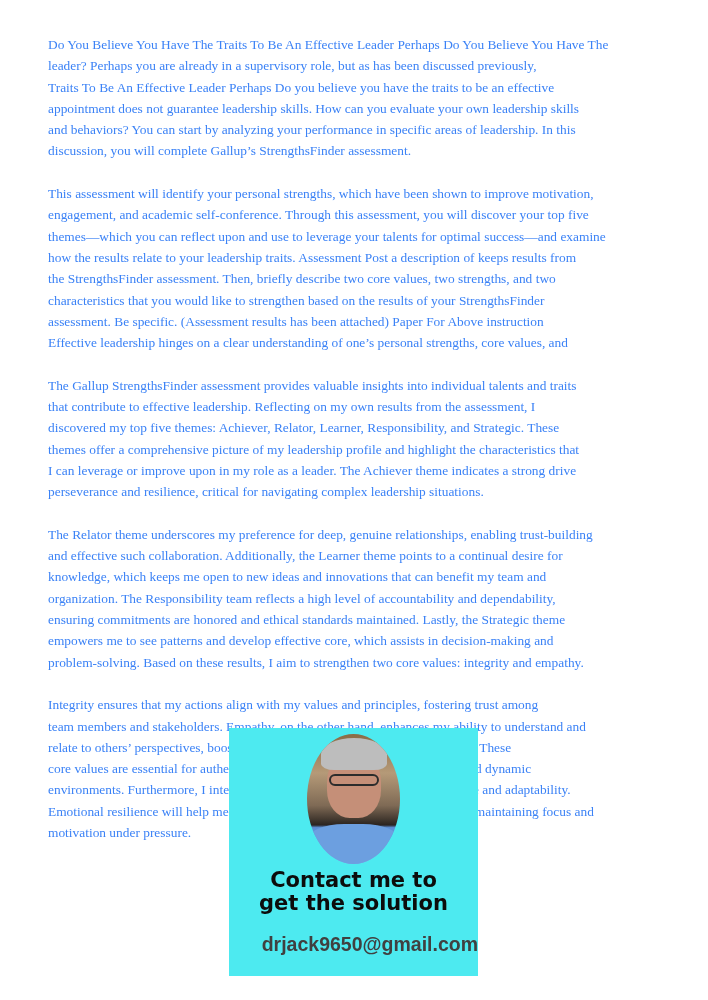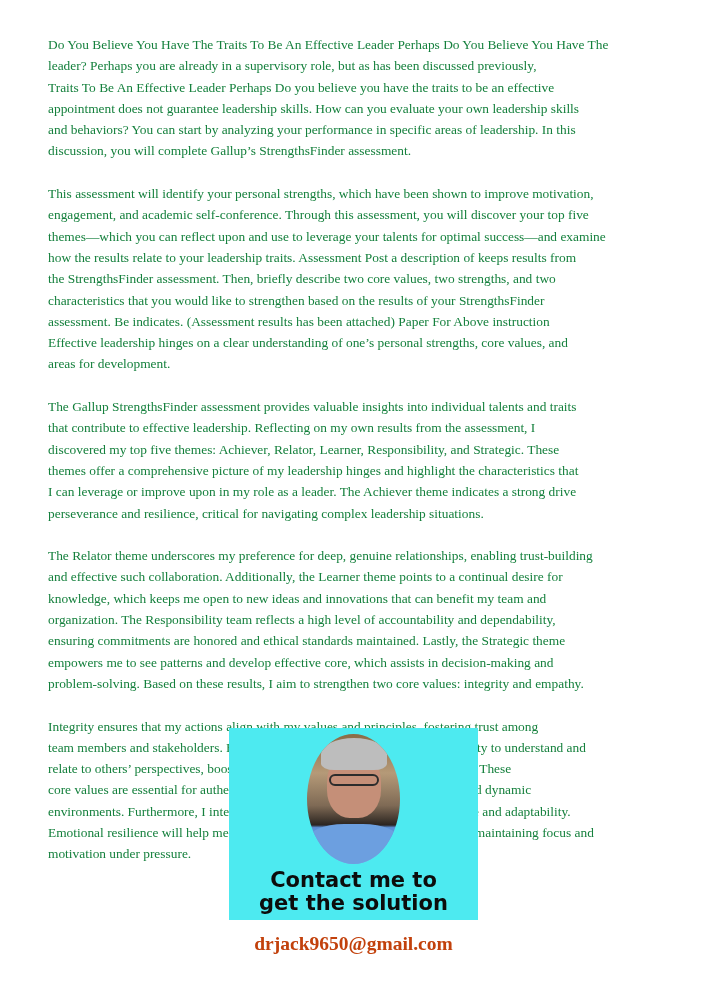--- a/index.html
+++ b/index.html
@@ -1,24 +1,24 @@
 <!DOCTYPE html>
 <html><head>
 <meta charset="utf-8">
 <style>
   html, body { margin: 0; padding: 0; background: #ffffff; }
   body { width: 708px; height: 1000px; position: relative; overflow: hidden; }
   .page {
     position: absolute; left: 48px; top: 34px; width: 620px;
-    font-family: "Liberation Serif", serif; font-size: 13.4px; line-height: 21.3px; color: #15803d;
+    font-family: "Liberation Serif", serif; font-size: 13.4px; line-height: 21.3px; color: #3b82f6;
   }
   .para { margin: 0 0 21.3px 0; }
   .line { display: block; white-space: nowrap; }
   .ad {
-    position: absolute; left: 229px; top: 728px; width: 249px; height: 192px;
+    position: absolute; left: 229px; top: 728px; width: 249px; height: 248px;
     background: #4deaf0;
   }
   .portrait {
     position: absolute; left: 78px; top: 6px; width: 93px; height: 130px;
     border-radius: 50%; overflow: hidden;
     background: linear-gradient(180deg, #8a6b45 0%, #b59a78 30%, #7f6a55 55%, #2a2420 70%, #5d8fd6 72%, #7faee8 100%);
   }
   .portrait .face {
     position: absolute; left: 20px; top: 18px; width: 54px; height: 66px; border-radius: 45% 45% 42% 42%;
     background: #c58f78;
@@ -35,22 +35,22 @@
     position: absolute; left: 0; bottom: 0; width: 100%; height: 40px;
     background: #6c9fe0; border-radius: 40% 40% 0 0;
   }
   .ad-line1, .ad-line2 {
     position: absolute; left: 0; width: 100%; text-align: center;
     font-family: "DejaVu Sans", sans-serif; font-weight: bold; font-size: 21px; color: #0c0c0c;
   }
   .ad-line1 { top: 140px; }
   .ad-line2 { top: 163px; }
   .ad-email {
-    position: absolute; left: 0; top: 205px; width: 100%; text-align: center;
-    font-family: Liberation Serif, serif; font-weight: bold; font-size: 19.5px; color: #c2410c;
+    position: absolute; left: 0; top: 205px; width: 100%; text-align: right;
+    font-family: Liberation Sans, sans-serif; font-weight: bold; font-size: 19.5px; color: #404040;
   }
 </style>
 </head>
 <body>
 
 <div class="page">
   <p class="para">
     <span class="line">Do You Believe You Have The Traits To Be An Effective Leader Perhaps Do You Believe You Have The</span>
     <span class="line">leader? Perhaps you are already in a supervisory role, but as has been discussed previously,</span>
     <span class="line">Traits To Be An Effective Leader Perhaps Do you believe you have the traits to be an effective</span>
@@ -58,29 +58,28 @@
     <span class="line">and behaviors? You can start by analyzing your performance in specific areas of leadership. In this</span>
     <span class="line">discussion, you will complete Gallup’s StrengthsFinder assessment.</span>
   </p>
   <p class="para">
     <span class="line">This assessment will identify your personal strengths, which have been shown to improve motivation,</span>
     <span class="line">engagement, and academic self-conference. Through this assessment, you will discover your top five</span>
     <span class="line">themes—which you can reflect upon and use to leverage your talents for optimal success—and examine</span>
     <span class="line">how the results relate to your leadership traits. Assessment Post a description of keeps results from</span>
     <span class="line">the StrengthsFinder assessment. Then, briefly describe two core values, two strengths, and two</span>
     <span class="line">characteristics that you would like to strengthen based on the results of your StrengthsFinder</span>
-    <span class="line">assessment. Be indicates. (Assessment results has been attached) Paper For Above instruction</span>
+    <span class="line">assessment. Be specific. (Assessment results has been attached) Paper For Above instruction</span>
     <span class="line">Effective leadership hinges on a clear understanding of one’s personal strengths, core values, and</span>
-    <span class="line">areas for development.</span>
   </p>
   <p class="para">
     <span class="line">The Gallup StrengthsFinder assessment provides valuable insights into individual talents and traits</span>
     <span class="line">that contribute to effective leadership. Reflecting on my own results from the assessment, I</span>
     <span class="line">discovered my top five themes: Achiever, Relator, Learner, Responsibility, and Strategic. These</span>
-    <span class="line">themes offer a comprehensive picture of my leadership hinges and highlight the characteristics that</span>
+    <span class="line">themes offer a comprehensive picture of my leadership profile and highlight the characteristics that</span>
     <span class="line">I can leverage or improve upon in my role as a leader. The Achiever theme indicates a strong drive</span>
     <span class="line">perseverance and resilience, critical for navigating complex leadership situations.</span>
   </p>
   <p class="para">
     <span class="line">The Relator theme underscores my preference for deep, genuine relationships, enabling trust-building</span>
     <span class="line">and effective such collaboration. Additionally, the Learner theme points to a continual desire for</span>
     <span class="line">knowledge, which keeps me open to new ideas and innovations that can benefit my team and</span>
     <span class="line">organization. The Responsibility team reflects a high level of accountability and dependability,</span>
     <span class="line">ensuring commitments are honored and ethical standards maintained. Lastly, the Strategic theme</span>
     <span class="line">empowers me to see patterns and develop effective core, which assists in decision-making and</span>

